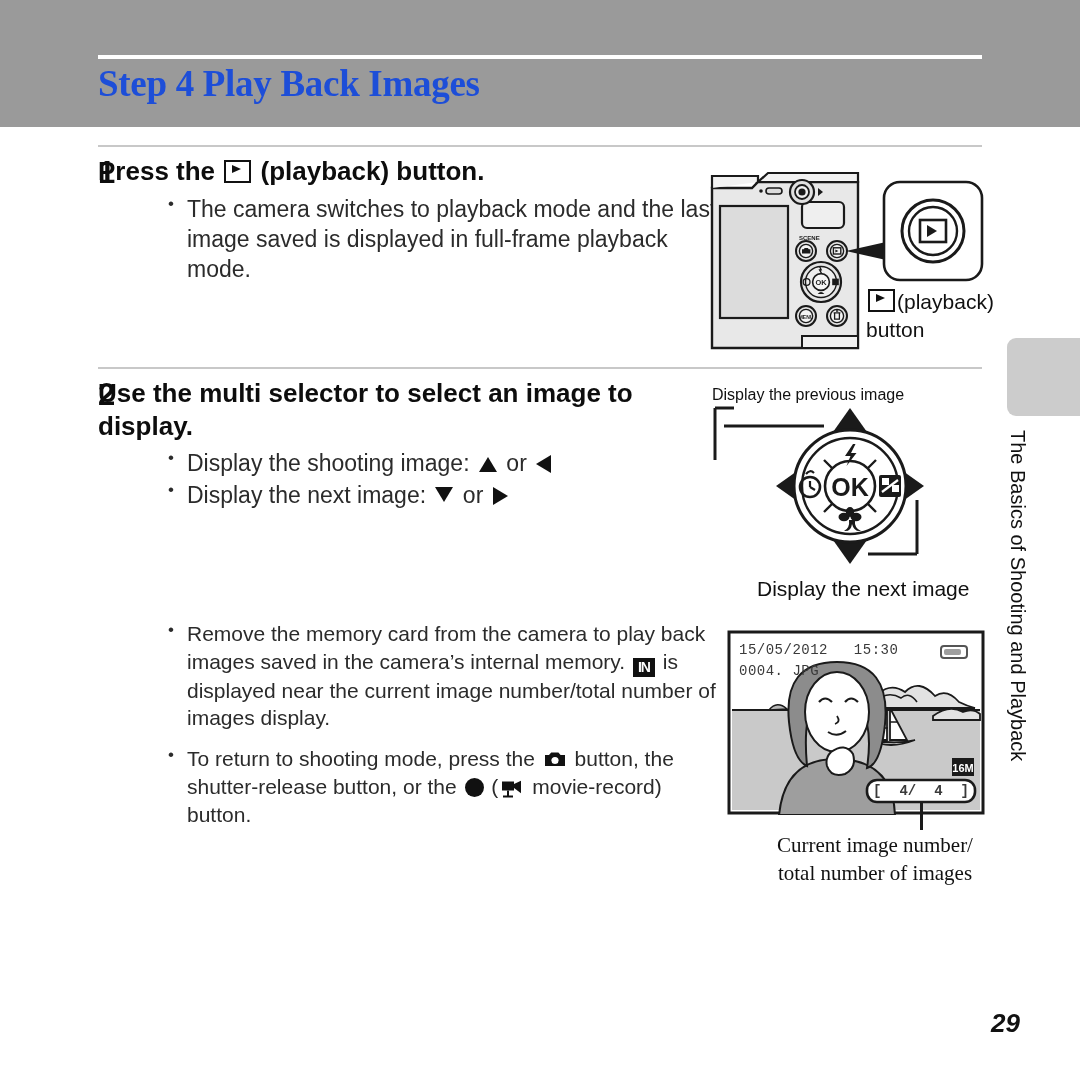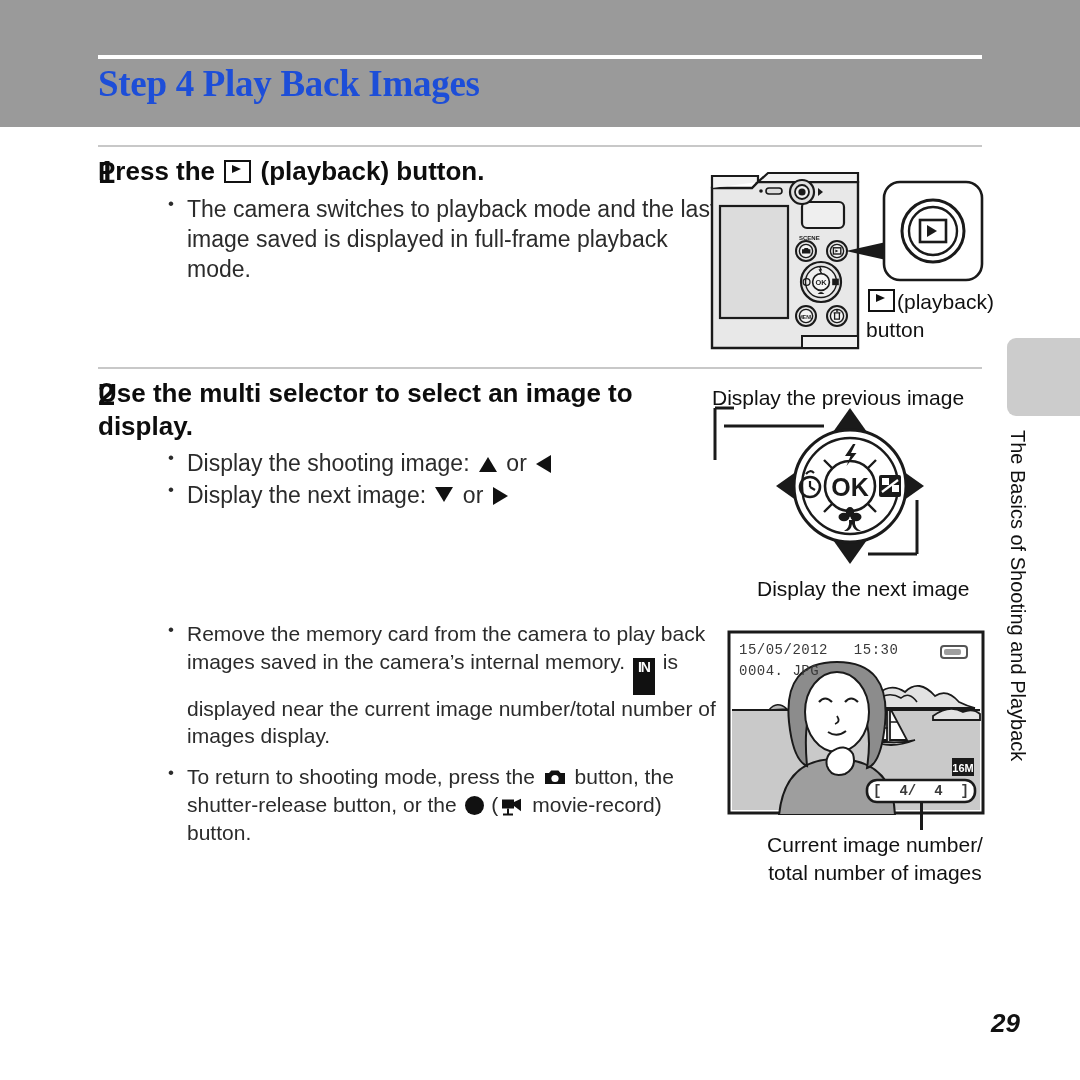--- a/index.html
+++ b/index.html
@@ -187,21 +187,21 @@
     border-right: 15px solid #111;
     vertical-align: -2px;
   }
   .ico-tri-right {
     border-top: 9px solid transparent;
     border-bottom: 9px solid transparent;
     border-left: 15px solid #111;
     vertical-align: -2px;
   }
   .ico-memory {
-    width: 22px; height: 37px;
+    width: 22px; height: 19px;
     background: #111;
     color: #fff;
     font-size: 14px;
     font-weight: bold;
     line-height: 19px;
     text-align: center;
     letter-spacing: -1px;
     vertical-align: -3px;
     margin: 0 2px;
   }
@@ -242,21 +242,21 @@
   
   .fig-selector {
     position: absolute;
     left: 706px;
     top: 386px;
   }
   .cap-prev {
     position: absolute;
     left: 712px;
     top: 386px;
-    font-size: 21px;
+    font-size: 16px;
     color: #111;
     white-space: nowrap;
   }
   .cap-next {
     position: absolute;
     left: 757px;
     top: 577px;
     font-size: 21px;
     color: #111;
     white-space: nowrap;
@@ -270,20 +270,21 @@
   }
   .cap-counter {
     position: absolute;
     left: 750px;
     top: 831px;
     width: 250px;
     text-align: center;
     font-size: 21px;
     line-height: 1.35;
     color: #111;
+    font-family: Liberation Serif, serif;
   }
 
   
   .page-number {
     position: absolute;
     left: 960px;
     top: 1008px;
     width: 60px;
     text-align: right;
     font-size: 26px;

